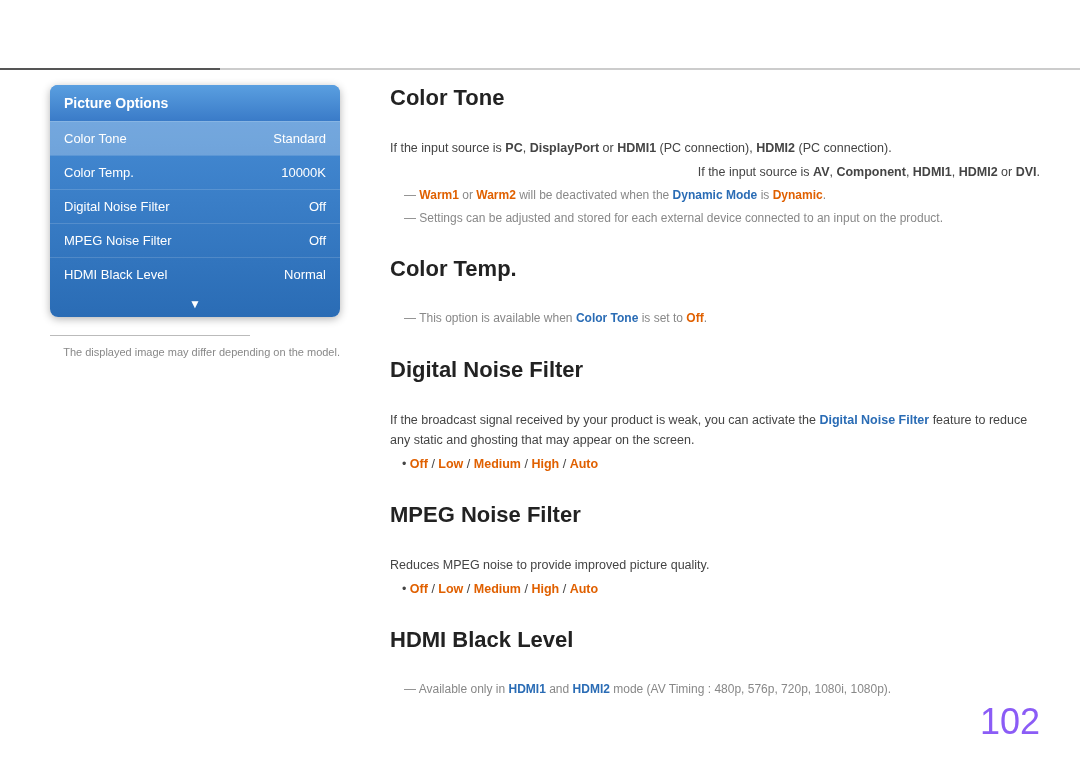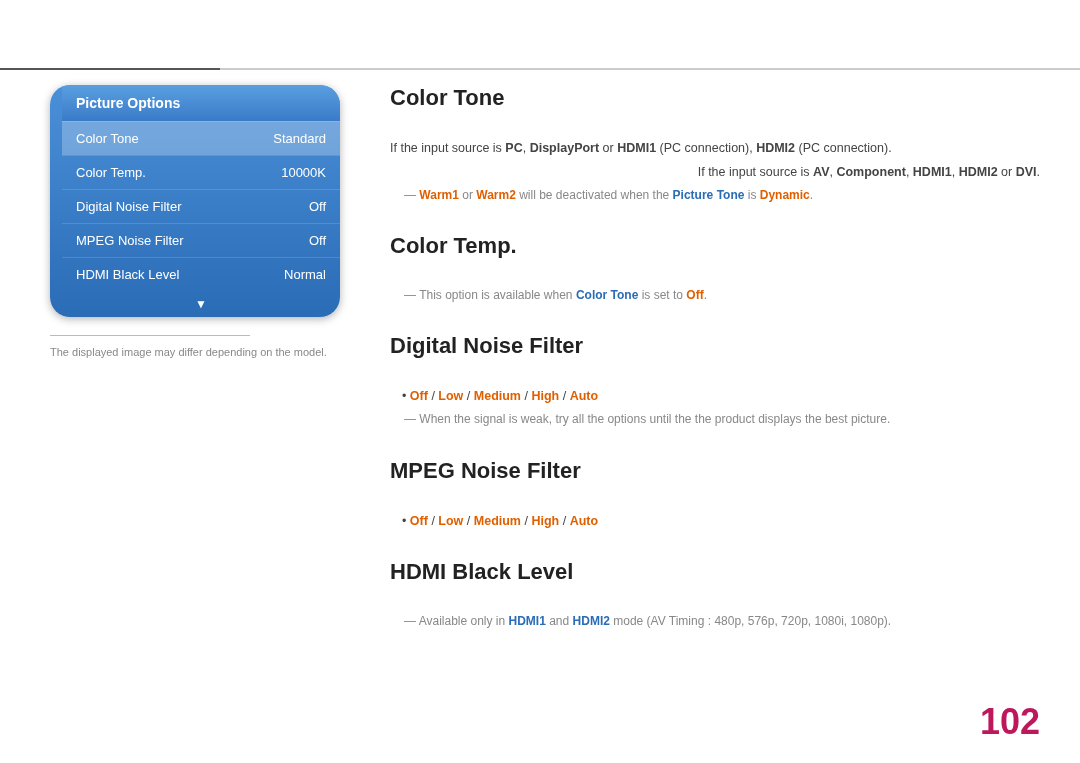--- a/index.html
+++ b/index.html
@@ -35,24 +35,23 @@
     
     .left-panel {
       position: absolute;
       top: 85px;
       left: 50px;
       width: 290px;
     }
 
     .picture-options-box {
       background: linear-gradient(180deg, #4a90d9 0%, #2a6cb5 100%);
-      border-radius: 20px;
+      border-radius: 8px;
       overflow: hidden;
       box-shadow: 0 2px 8px rgba(0,0,0,0.3);
-      padding-left: 12px;
     }
 
     .picture-options-title {
       padding: 10px 14px;
       color: #fff;
       font-size: 14px;
       font-weight: bold;
       background: linear-gradient(180deg, #5a9fe0 0%, #3a7bc8 100%);
     }
 
@@ -90,20 +89,21 @@
       width: 200px;
       height: 1px;
       background: #bbb;
       margin-top: 18px;
     }
 
     .note-text {
       margin-top: 10px;
       font-size: 11px;
       color: #888;
+      text-align: right;
     }
 
     
     .right-content {
       position: absolute;
       top: 85px;
       left: 390px;
       right: 40px;
     }
 
@@ -149,22 +149,22 @@
     .bold { font-weight: bold; }
     .blue-bold { color: #2a6cb5; font-weight: bold; }
     .orange-bold { color: #e06000; font-weight: bold; }
 
     
     .page-number {
       position: absolute;
       bottom: 20px;
       right: 40px;
       font-size: 36px;
-      color: #be185d;
-      font-weight: 700;
+      color: #8b5cf6;
+      font-weight: 400;
     }
   </style>
 </head>
 <body>
 
 <div class="top-bar">
   <div class="top-bar-dark"></div>
   <div class="top-bar-light"></div>
 </div>
 
@@ -199,42 +199,44 @@
   <div class="note-text">The displayed image may differ depending on the model.</div>
 </div>
 
 <div class="right-content">
 
   <div class="section">
     <div class="section-title">Color Tone</div>
     <div class="section-body">
       <p>If the input source is <span class="bold">PC</span>, <span class="bold">DisplayPort</span> or <span class="bold">HDMI1</span> (PC connection), <span class="bold">HDMI2</span> (PC connection).</p>
       <p style="margin-top:4px;text-align:right;">If the input source is <span class="bold">AV</span>, <span class="bold">Component</span>, <span class="bold">HDMI1</span>, <span class="bold">HDMI2</span> or <span class="bold">DVI</span>.</p>
-      <p class="note-item"><span class="orange-bold">Warm1</span> or <span class="orange-bold">Warm2</span> will be deactivated when the <span class="blue-bold">Picture Tone</span> is <span class="orange-bold">Dynamic</span>.</p>
+      <p class="note-item"><span class="orange-bold">Warm1</span> or <span class="orange-bold">Warm2</span> will be deactivated when the <span class="blue-bold">Dynamic Mode</span> is <span class="orange-bold">Dynamic</span>.</p>
+      <p class="note-item">Settings can be adjusted and stored for each external device connected to an input on the product.</p>
     </div>
   </div>
 
   <div class="section">
     <div class="section-title">Color Temp.</div>
     <div class="section-body">
       <p class="note-item">This option is available when <span class="blue-bold">Color Tone</span> is set to <span class="orange-bold">Off</span>.</p>
     </div>
   </div>
 
   <div class="section">
     <div class="section-title">Digital Noise Filter</div>
     <div class="section-body">
+      <p>If the broadcast signal received by your product is weak, you can activate the <span class="blue-bold">Digital Noise Filter</span> feature to reduce any static and ghosting that may appear on the screen.</p>
       <p class="bullet-item"><span class="orange-bold">Off</span> / <span class="orange-bold">Low</span> / <span class="orange-bold">Medium</span> / <span class="orange-bold">High</span> / <span class="orange-bold">Auto</span></p>
-      <p class="note-item">When the signal is weak, try all the options until the the product displays the best picture.</p>
     </div>
   </div>
 
   <div class="section">
     <div class="section-title">MPEG Noise Filter</div>
     <div class="section-body">
+      <p>Reduces MPEG noise to provide improved picture quality.</p>
       <p class="bullet-item"><span class="orange-bold">Off</span> / <span class="orange-bold">Low</span> / <span class="orange-bold">Medium</span> / <span class="orange-bold">High</span> / <span class="orange-bold">Auto</span></p>
     </div>
   </div>
 
   <div class="section">
     <div class="section-title">HDMI Black Level</div>
     <div class="section-body">
       <p class="note-item">Available only in <span class="blue-bold">HDMI1</span> and <span class="blue-bold">HDMI2</span> mode (AV Timing : 480p, 576p, 720p, 1080i, 1080p).</p>
     </div>
   </div>

